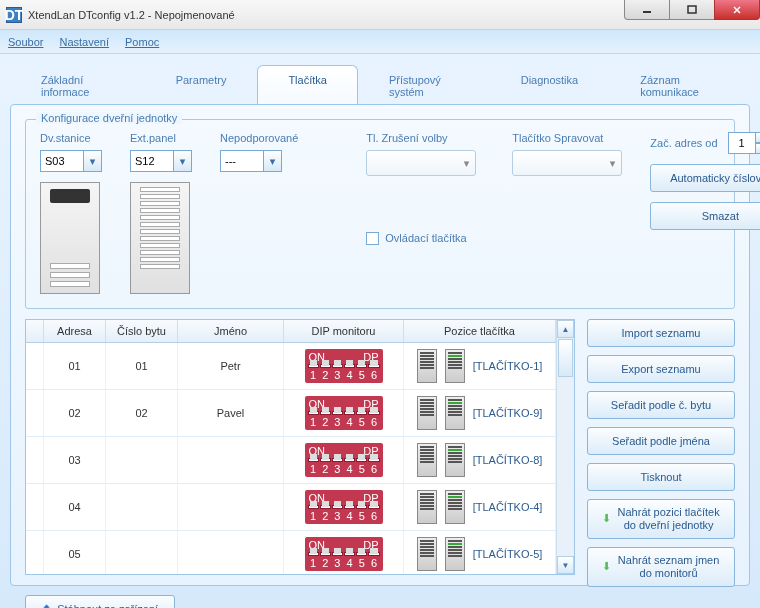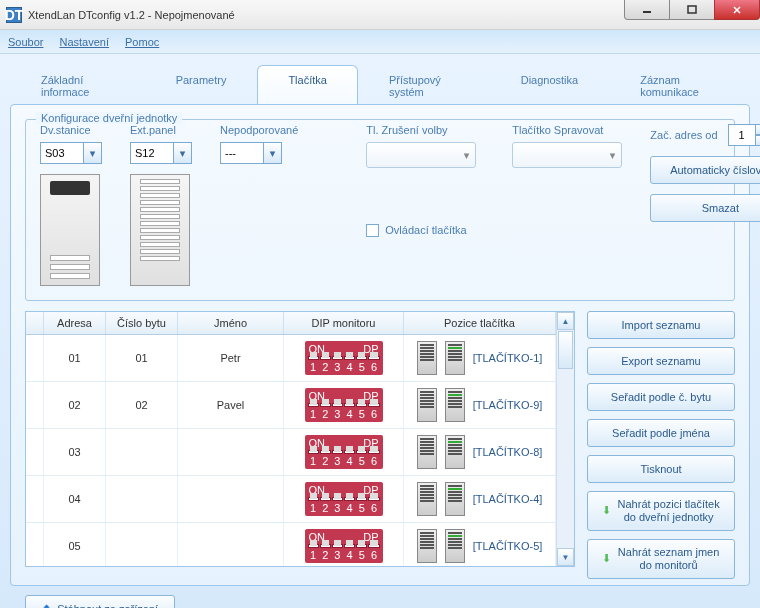--- a/index.html
+++ b/index.html
@@ -12,21 +12,21 @@
 .winbtn.min{border-bottom-left-radius:4px}
 .winbtn.close{background:linear-gradient(#e78,#c9302c);border-bottom-right-radius:4px;border-color:#a33}
 .winbtn svg{width:12px;height:10px}
 .menubar{height:24px;background:linear-gradient(#cfe7fb,#e6f2fd);display:flex;align-items:center;padding:8px 8px;color:#3a6ea5;gap:16px;border-bottom:1px solid #bcd7ee}
 .menubar span{text-decoration:underline;cursor:default}
 .content{background:linear-gradient(#e8f3ff,#d6e9fb);padding:10px;height:calc(100% - 54px)}
 .tabs{display:flex;gap:0;margin-bottom:-1px}
 .tab{padding:8px 30px 8px 30px;color:#4a7db3;cursor:default;border:1px solid transparent;border-bottom:none;position:relative;top:1px}
 .tab.active{background:linear-gradient(#fff,#f4faff);border:1px solid #9ec6e8;border-bottom:1px solid #f4faff;border-top-left-radius:6px;border-top-right-radius:6px;color:#2a5a8f}
 .tabpanel{border:1px solid #9ec6e8;background:linear-gradient(#f4faff,#e6f2fd);border-radius:4px;padding:14px;height:482px;position:relative}
-.fieldset{border:1px solid #a8c9e6;border-radius:3px;padding:4px 14px 14px;margin-bottom:10px;position:relative}
+.fieldset{border:1px solid #a8c9e6;border-radius:3px;padding:12px 14px 14px;margin-bottom:10px;position:relative}
 .fieldset .legend{position:absolute;top:-8px;left:10px;background:#eef7fe;padding:0 5px;color:#4a7db3}
 .top-row{display:flex;gap:28px;align-items:flex-start}
 .col{display:flex;flex-direction:column;gap:6px}
 .label{color:#4a7db3}
 .select{display:flex;align-items:center;height:22px}
 .select input{width:44px;height:22px;border:1px solid #7aa9d4;background:#fff;padding:0 4px}
 .select .arrow,.numspin .spin{width:18px;height:22px;border:1px solid #7aa9d4;border-left:none;background:linear-gradient(#fefefe,#d7e9f8);display:flex;align-items:center;justify-content:center;color:#3a6ea5}
 .panel-img{width:60px;height:112px;background:linear-gradient(#f5f5f5,#e0e0e0);border:1px solid #999;margin-top:4px;display:flex;flex-direction:column;align-items:center;padding:6px;gap:3px}
 .panel-img .speaker{width:40px;height:14px;background:#333;border-radius:2px}
 .panel-img .btnstrip{width:40px;height:6px;background:#fff;border:1px solid #aaa}

